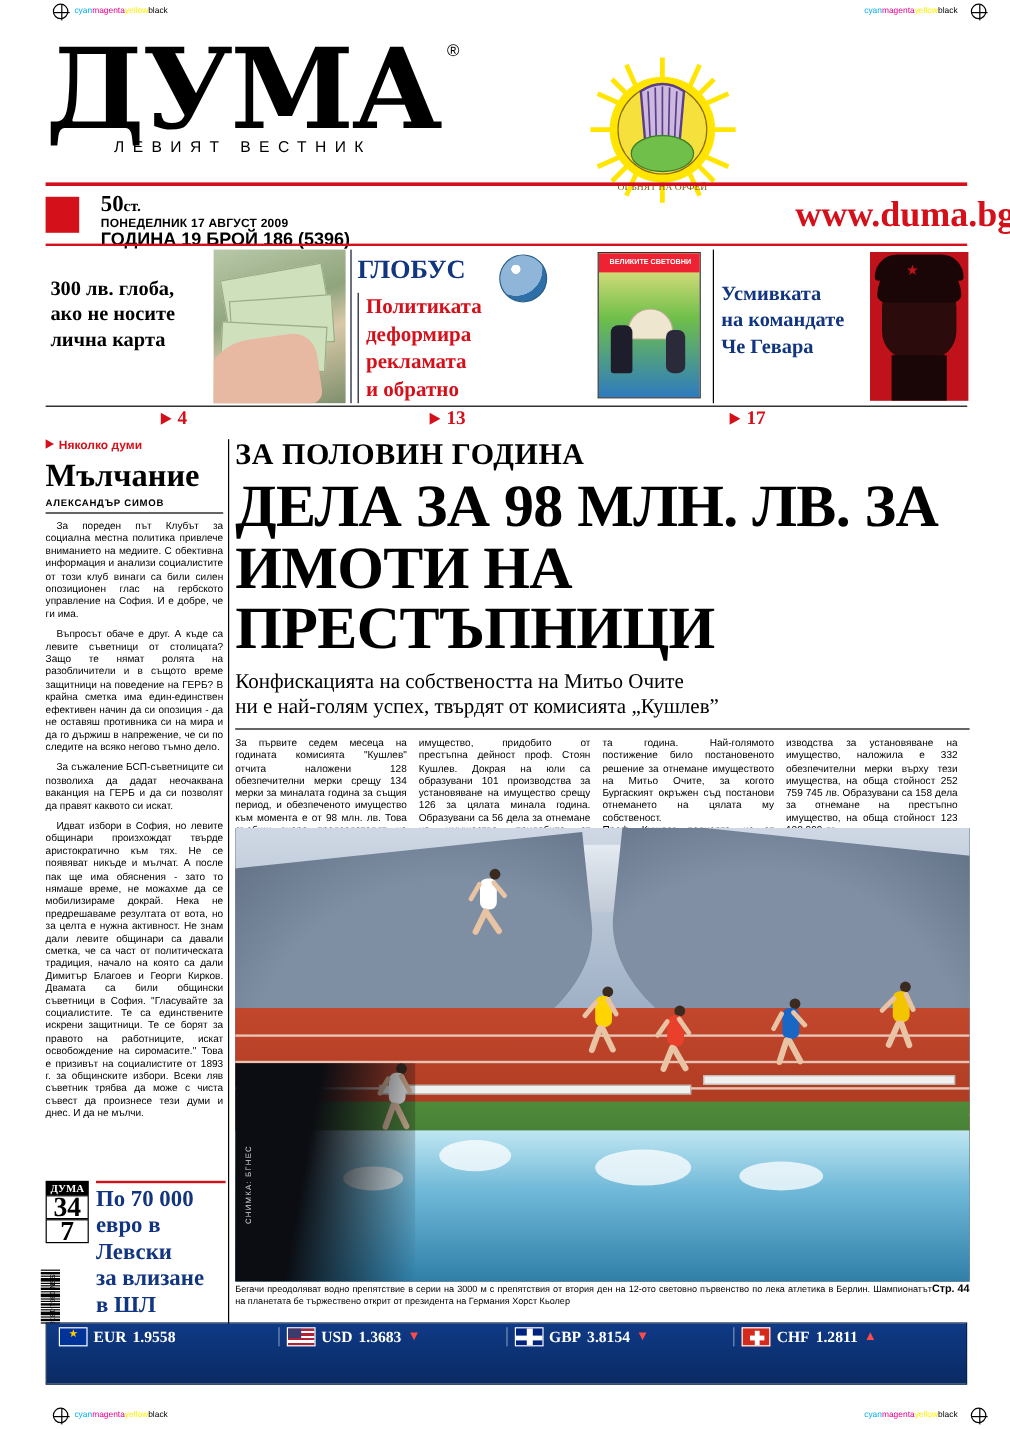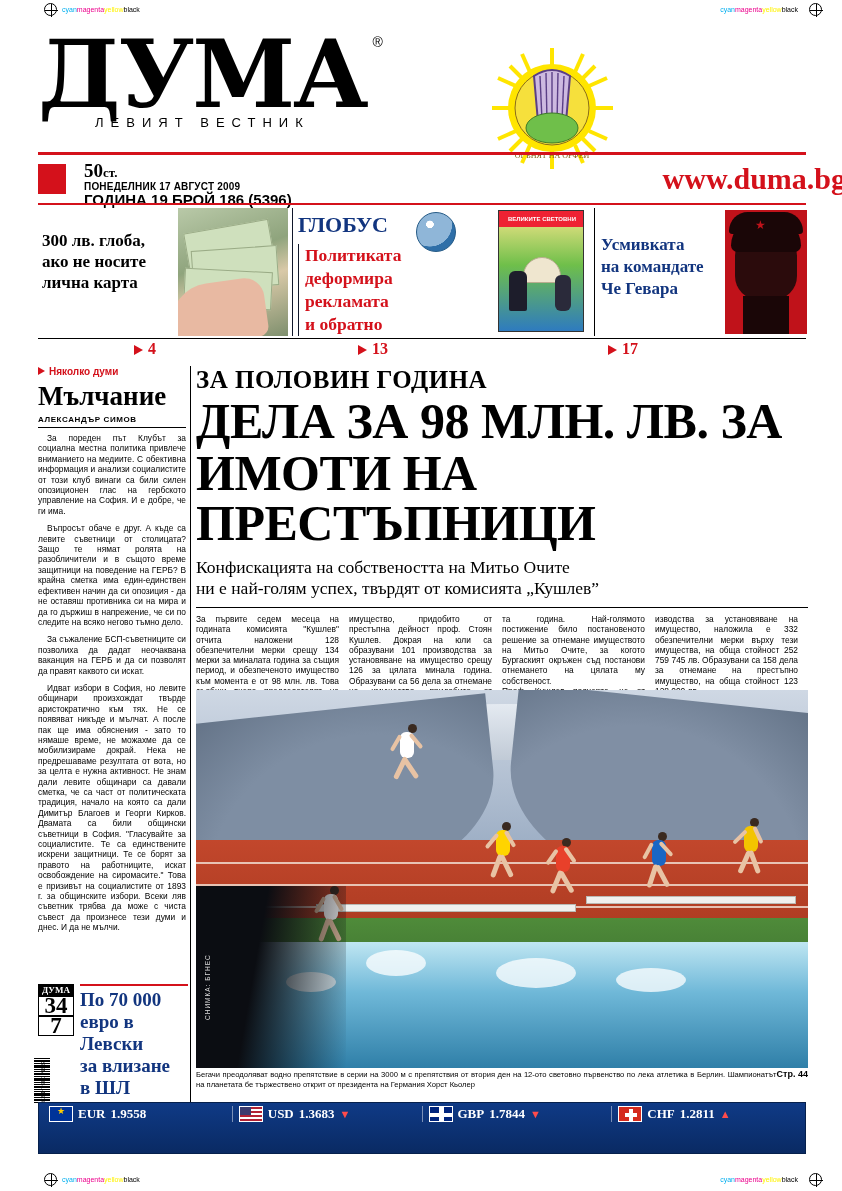--- a/index.html
+++ b/index.html
@@ -454,21 +454,21 @@
       <div class="cell">
         <div class="flag flag-us"></div>
         <div class="code">USD</div>
         <div class="val">1.3683</div>
         <div class="arrow down">▼</div>
       </div>
       <div class="sep"></div>
       <div class="cell">
         <div class="flag flag-gb"></div>
         <div class="code">GBP</div>
-        <div class="val">1.7844</div>
+        <div class="val">3.8154</div>
         <div class="arrow down">▼</div>
       </div>
       <div class="sep"></div>
       <div class="cell">
         <div class="flag flag-ch"></div>
         <div class="code">CHF</div>
         <div class="val">1.2811</div>
         <div class="arrow up">▲</div>
       </div>
     </div>

